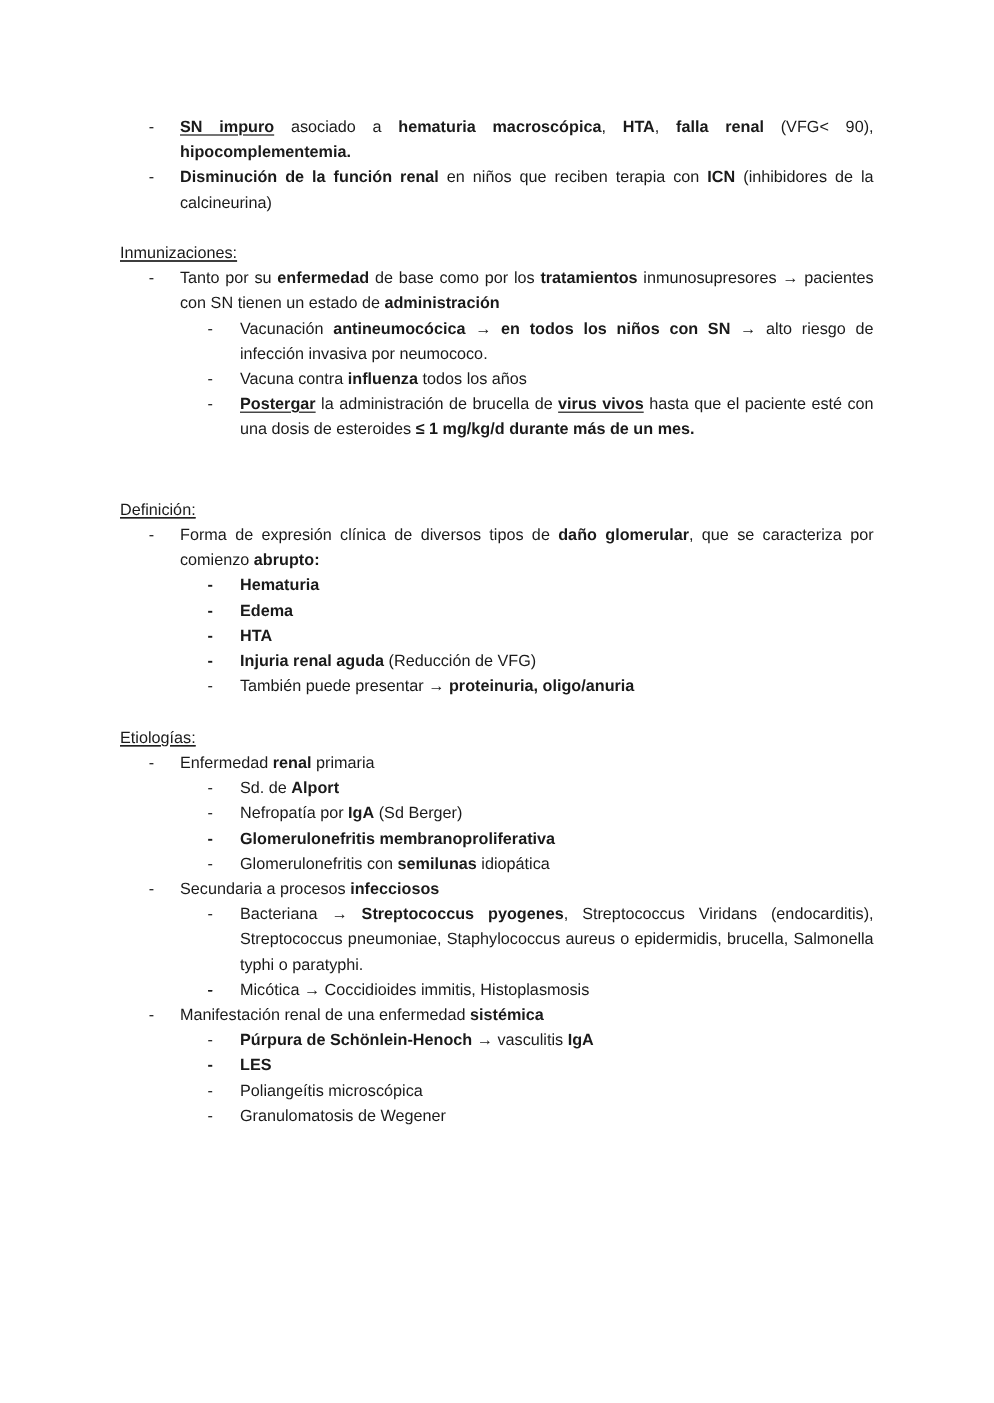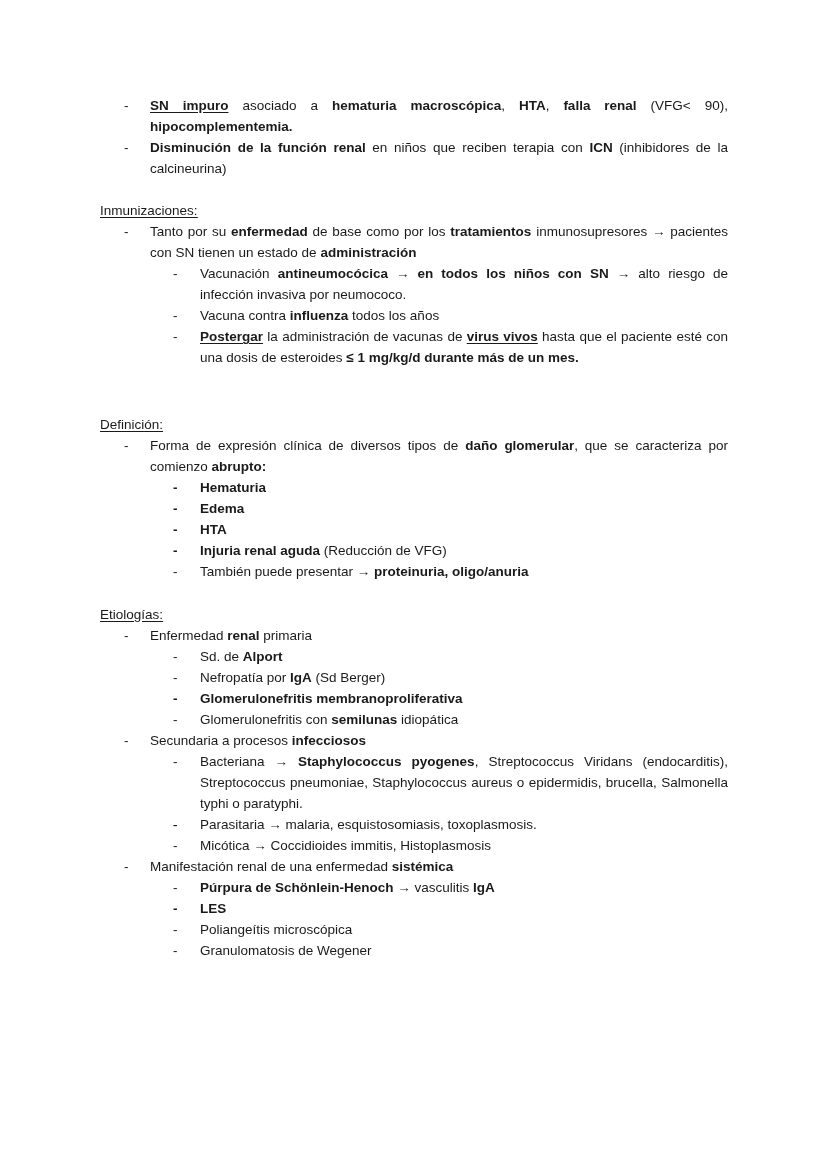--- a/index.html
+++ b/index.html
@@ -27,41 +27,41 @@
 
 <div class="page">
   <div>
       <div class="li level-1"><span class="dash">-</span><span class="b u">SN impuro</span><span class=""> asociado a </span><span class="b">hematuria macroscópica</span><span class="">, </span><span class="b">HTA</span><span class="">, </span><span class="b">falla renal</span><span class=""> (VFG&lt; 90), </span><span class="b">hipocomplementemia.</span></div>
       <div class="li level-1"><span class="dash">-</span><span class="b">Disminución de la función renal</span><span class=""> en niños que reciben terapia con </span><span class="b">ICN</span><span class=""> (inhibidores de la calcineurina)</span></div>
       <div style="height: 21px;"></div>
       <div class="heading"><span class="u">Inmunizaciones:</span></div>
       <div class="li level-1"><span class="dash">-</span><span class="">Tanto por su </span><span class="b">enfermedad</span><span class=""> de base como por los </span><span class="b">tratamientos</span><span class=""> inmunosupresores → pacientes con SN tienen un estado de </span><span class="b">administración</span></div>
       <div class="li level-2"><span class="dash">-</span><span class="">Vacunación </span><span class="b">antineumocócica</span><span class=""> → </span><span class="b">en todos los niños con SN</span><span class=""> → alto riesgo de infección invasiva por neumococo.</span></div>
       <div class="li level-2"><span class="dash">-</span><span class="">Vacuna contra </span><span class="b">influenza</span><span class=""> todos los años</span></div>
-      <div class="li level-2"><span class="dash">-</span><span class="b u">Postergar</span><span class=""> la administración de vacunas de </span><span class="b u">virus vivos</span><span class=""> hasta que el paciente esté con una dosis de esteroides </span><span class="b">≤ 1 mg/kg/d durante más de un mes.</span></div>
+      <div class="li level-2"><span class="dash">-</span><span class="b u">Postergar</span><span class=""> la administración de brucella de </span><span class="b u">virus vivos</span><span class=""> hasta que el paciente esté con una dosis de esteroides </span><span class="b">≤ 1 mg/kg/d durante más de un mes.</span></div>
       <div style="height: 24px;"></div>
       <div style="height: 22px;"></div>
       <div class="heading"><span class="u">Definición:</span></div>
       <div class="li level-1"><span class="dash">-</span><span class="">Forma de expresión clínica de diversos tipos de </span><span class="b">daño glomerular</span><span class="">, que se caracteriza por comienzo </span><span class="b">abrupto:</span></div>
       <div class="li level-2"><span class="dash b">-</span><span class="b">Hematuria</span></div>
       <div class="li level-2"><span class="dash b">-</span><span class="b">Edema</span></div>
       <div class="li level-2"><span class="dash b">-</span><span class="b">HTA</span></div>
       <div class="li level-2"><span class="dash b">-</span><span class="b">Injuria renal aguda</span><span class=""> (Reducción de VFG)</span></div>
       <div class="li level-2"><span class="dash">-</span><span class="">También puede presentar → </span><span class="b">proteinuria, oligo/anuria</span></div>
       <div style="height: 22px;"></div>
       <div class="heading"><span class="u">Etiologías:</span></div>
       <div class="li level-1"><span class="dash">-</span><span class="">Enfermedad </span><span class="b">renal</span><span class=""> primaria</span></div>
       <div class="li level-2"><span class="dash">-</span><span class="">Sd. de </span><span class="b">Alport</span></div>
       <div class="li level-2"><span class="dash">-</span><span class="">Nefropatía por </span><span class="b">IgA</span><span class=""> (Sd Berger)</span></div>
       <div class="li level-2"><span class="dash b">-</span><span class="b">Glomerulonefritis membranoproliferativa</span></div>
       <div class="li level-2"><span class="dash">-</span><span class="">Glomerulonefritis con </span><span class="b">semilunas</span><span class=""> idiopática</span></div>
       <div class="li level-1"><span class="dash">-</span><span class="">Secundaria a procesos </span><span class="b">infecciosos</span></div>
-      <div class="li level-2"><span class="dash">-</span><span class="">Bacteriana → </span><span class="b">Staphylococcus pyogenes</span><span class="">, Streptococcus Viridans (endocarditis), Streptococcus pneumoniae, Staphylococcus aureus o epidermidis, brucella, Salmonella typhi o paratyphi.</span></div>
+      <div class="li level-2"><span class="dash">-</span><span class="">Bacteriana → </span><span class="b">Streptococcus pyogenes</span><span class="">, Streptococcus Viridans (endocarditis), Streptococcus pneumoniae, Staphylococcus aureus o epidermidis, brucella, Salmonella typhi o paratyphi.</span></div>
       <div class="li level-2"><span class="dash">-</span></div>
-      <div class="li level-2"><span class="dash">-</span><span class="">Parasitaria → malaria, esquistosomiasis, toxoplasmosis.</span></div>
+      <div class="li level-2"><span class="dash">-</span></div>
       <div class="li level-2"><span class="dash">-</span><span class="">Micótica → Coccidioides immitis, Histoplasmosis</span></div>
       <div class="li level-1"><span class="dash">-</span><span class="">Manifestación renal de una enfermedad </span><span class="b">sistémica</span></div>
       <div class="li level-2"><span class="dash">-</span><span class="b">Púrpura de Schönlein-Henoch</span><span class=""> → vasculitis </span><span class="b">IgA</span></div>
       <div class="li level-2"><span class="dash b">-</span><span class="b">LES</span></div>
       <div class="li level-2"><span class="dash">-</span><span class="">Poliangeítis microscópica</span></div>
       <div class="li level-2"><span class="dash">-</span><span class="">Granulomatosis de Wegener</span></div>
     </div>
 </div>
 
 </body></html>

